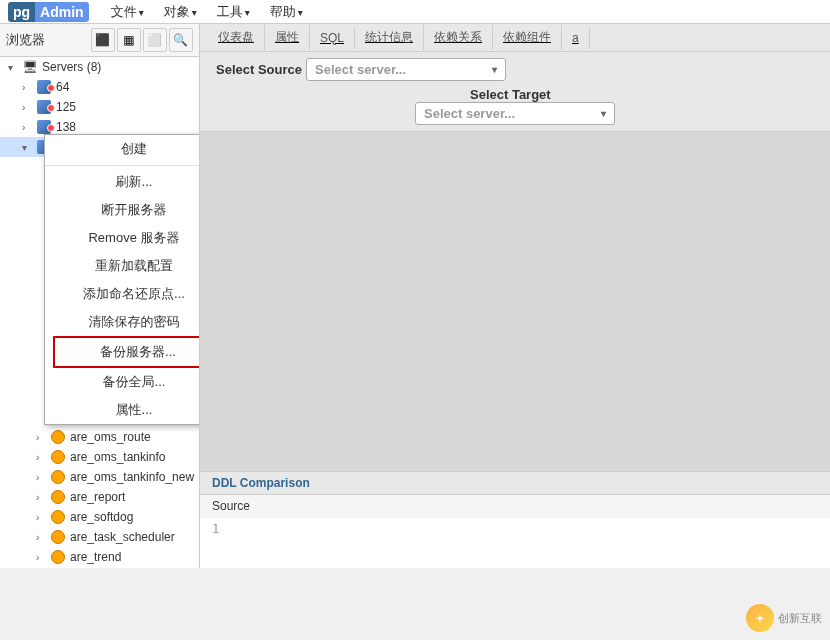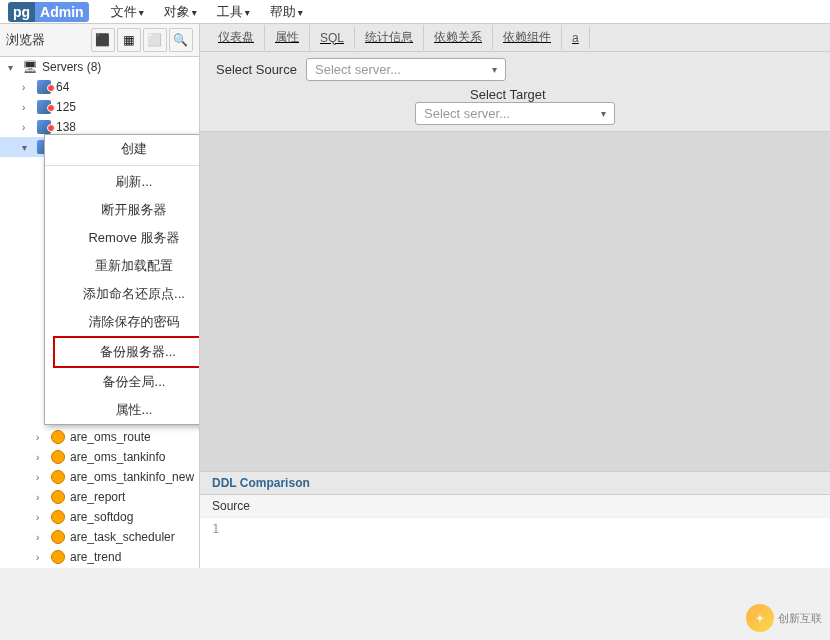--- a/index.html
+++ b/index.html
@@ -456,21 +456,21 @@
     <div class="tab-bar">
       <div class="right-tab">仪表盘</div>
       <div class="right-tab">属性</div>
       <div class="right-tab">SQL</div>
       <div class="right-tab">统计信息</div>
       <div class="right-tab">依赖关系</div>
       <div class="right-tab">依赖组件</div>
       <div class="right-tab">a</div>
     </div>
 
-    <div style="background:#e8e8e8;padding:6px 16px;border-bottom:1px solid #ccc;">
+    <div style="background:#e8e8e8;padding:6px 16px;border-bottom:1px solid #ccc;font-weight:bold;">
 
       <div style="display:flex;align-items:center;margin-bottom:6px;">
         <span class="select-label">Select Source</span>
         <div class="select-dropdown">
           <span style="color:#999;">Select server...</span>
           <span class="dropdown-arrow">▾</span>
         </div>
       </div>
 
       <div style="display:flex;align-items:center;flex-direction:column;">

